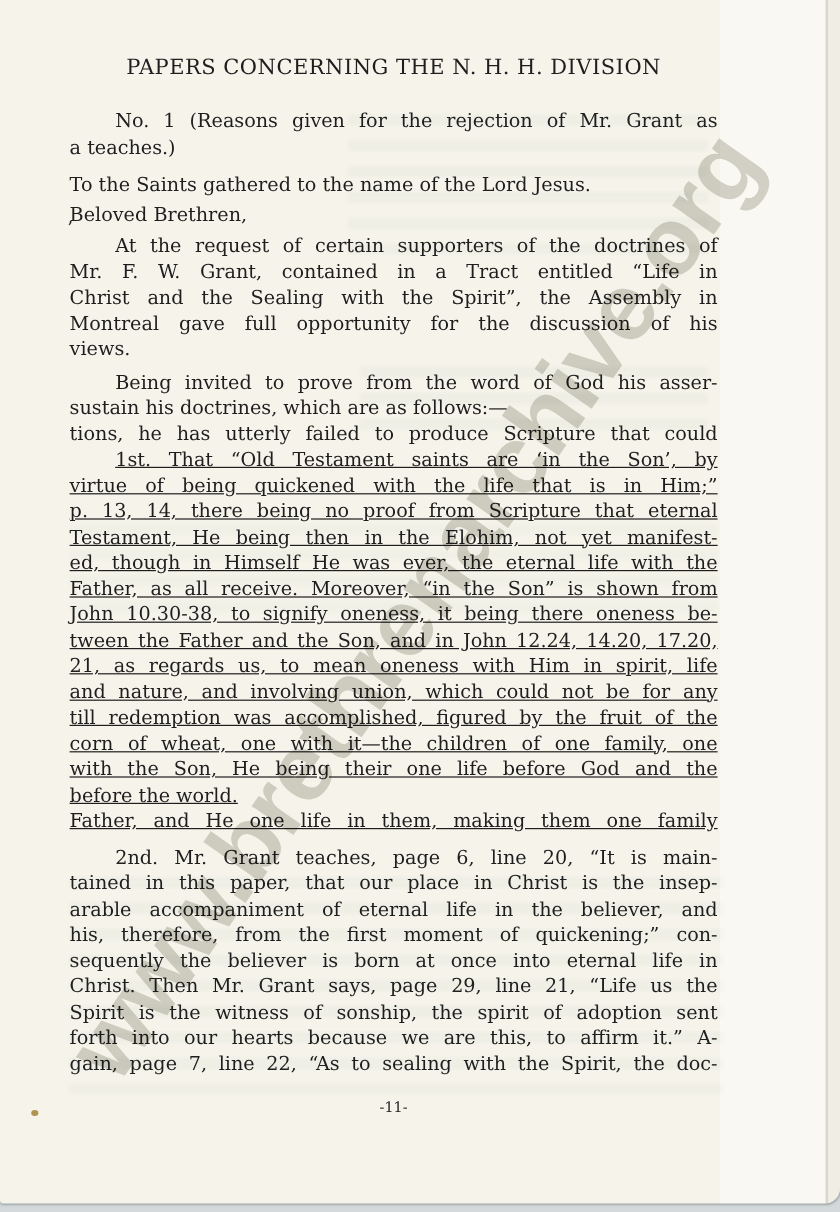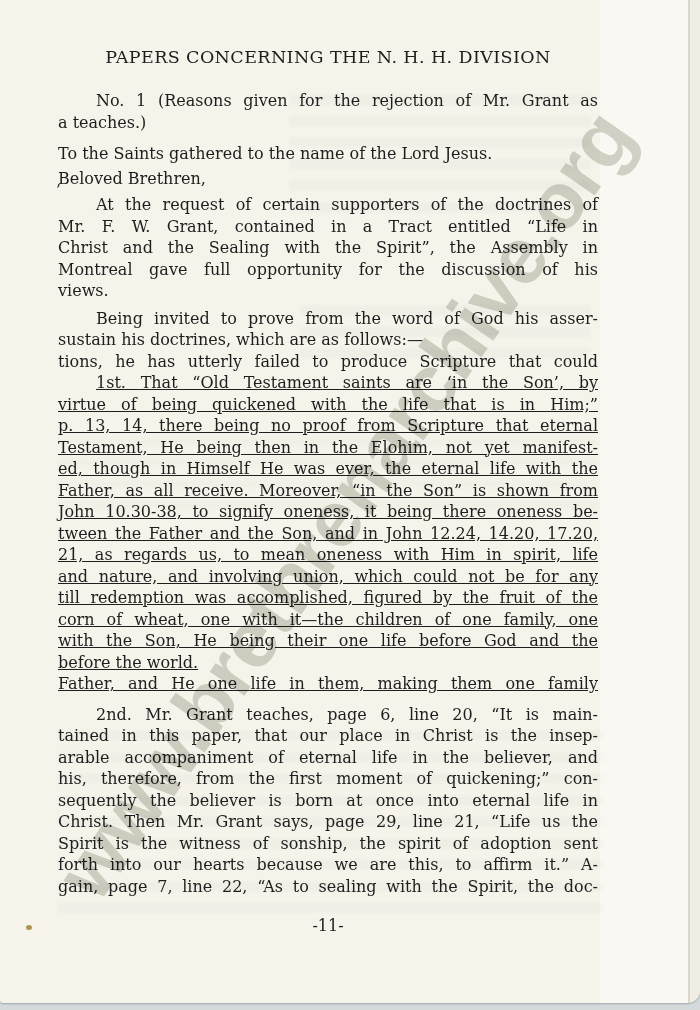--- a/index.html
+++ b/index.html
@@ -76,21 +76,21 @@
     white-space: nowrap;
     text-align: justify;
     text-align-last: justify;
   }
   .line.flush { text-align-last: left; }
   .para.indent .line.first { text-indent: 38px; }
   .page-number {
     position: absolute;
     left: 58px; top: 916px; width: 540px;
     text-align: center;
-    font-size: 16px;
+    font-size: 12px;
     color: var(--ink, #1e1e1e);
     z-index: 2;
   }
   .stray-mark {
     position: absolute; left: 56px; top: 181px;
     font-size: 15px; color: #2a2a2a; z-index: 2;
   }
   .watermark {
     position: absolute;
     left: 345px; top: 505px;

